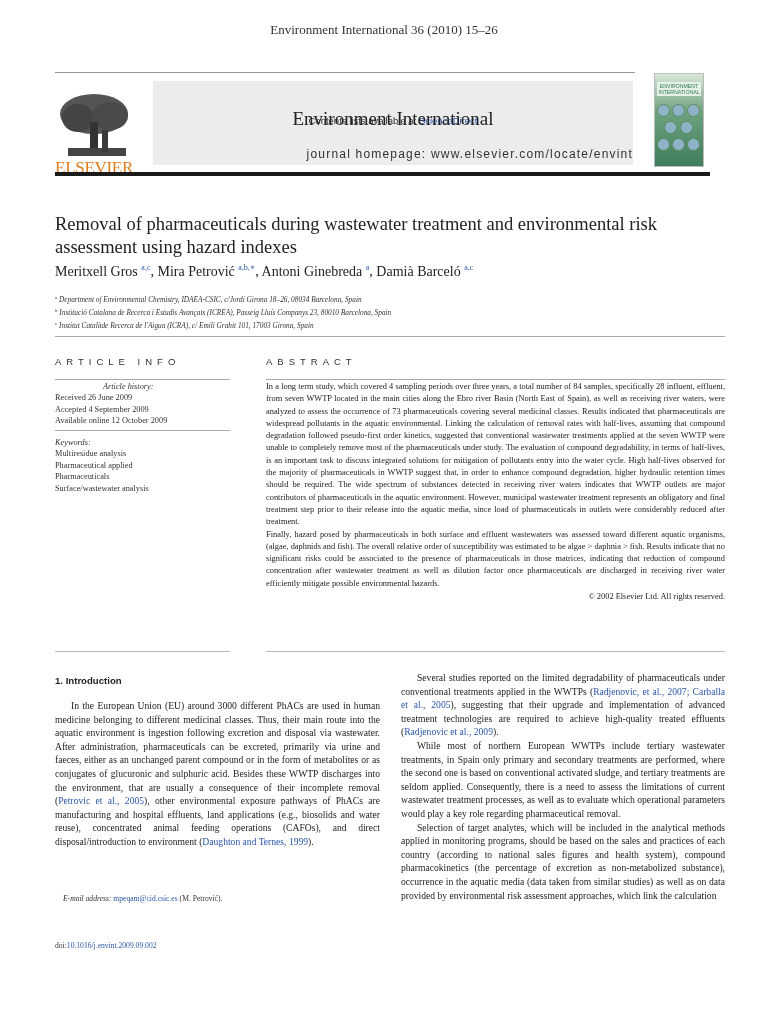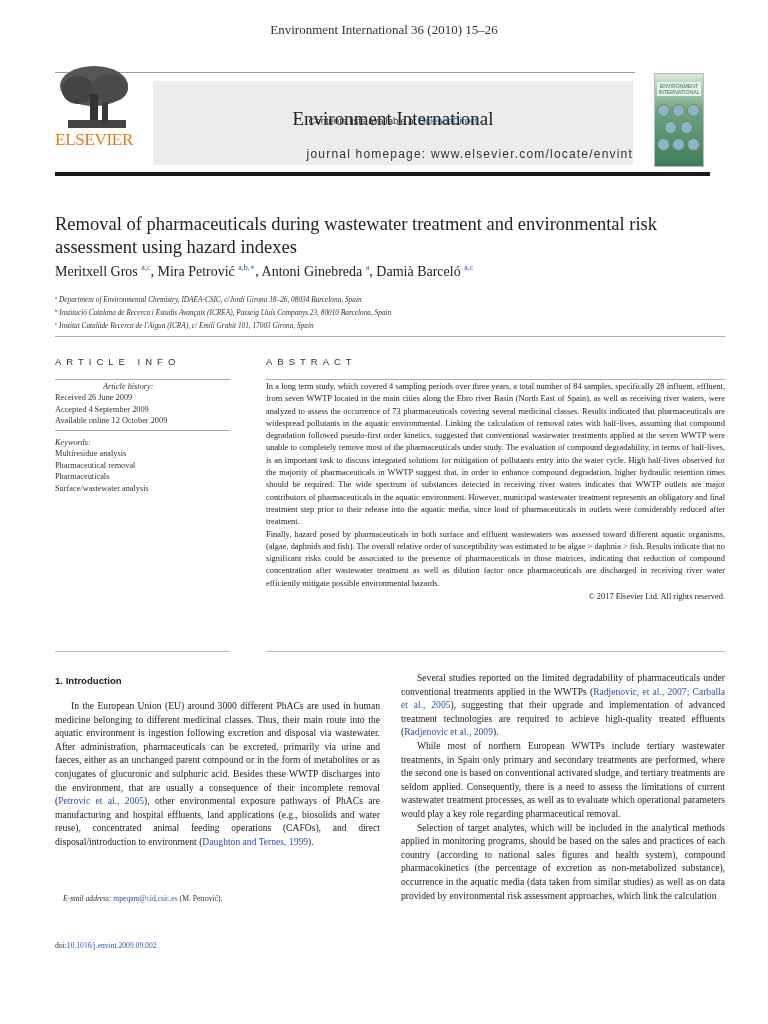--- a/index.html
+++ b/index.html
@@ -1,21 +1,21 @@
 <!DOCTYPE html>
 <html><head>
 <meta charset="utf-8">
 <style>
   html, body { margin: 0; padding: 0; background: #ffffff; }
   body { width: 768px; height: 1024px; position: relative; overflow: hidden;
          font-family: "Liberation Serif", "DejaVu Serif", serif; color: #222; }
   .abs { position: absolute; }
   .running-head { top: 22px; left: 0; width: 768px; text-align: center; font-size: 13px; color: #333; }
   .top-rule { top: 72px; left: 55px; width: 580px; height: 1px; background: #999; }
-  .elsevier-logo { top: 60px; left: 54px; width: 80px; height: 90px; }
+  .elsevier-logo { top: 88px; left: 54px; width: 80px; height: 90px; }
   .elsevier-word { position: absolute; bottom: 0; left: 0; width: 80px; text-align: center;
                    font-family: "Liberation Serif", serif; font-size: 17px; color: #e07b1c; letter-spacing: -0.3px; }
   .tree { position: absolute; top: 4px; left: 4px; width: 72px; height: 68px; }
   .banner { top: 81px; left: 153px; width: 480px; height: 84px; background: #ececec; }
   .banner .contents { position: absolute; top: 1px; left: 0; width: 100%; text-align: center;
                       font-family: "Liberation Sans", sans-serif; font-size: 9.5px; color: #333; margin-top: 33px; }
   .banner .contents .sd { color: #2a56a8; }
   .banner .jtitle { position: absolute; top: 27px; left: 0; width: 100%; text-align: center;
                     font-size: 19px; color: #222; }
   .banner .homepage { position: absolute; top: 66px; left: 0; width: 100%; text-align: right;
@@ -125,29 +125,29 @@
 <div class="abs article-info">
   <div class="lab">Article history:</div>
   <div>Received 26 June 2009</div>
   <div>Accepted 4 September 2009</div>
   <div>Available online 12 October 2009</div>
 </div>
 <div class="abs ai-rule2"></div>
 <div class="abs keywords">
   <div class="lab">Keywords:</div>
   <div>Multiresidue analysis</div>
-  <div>Pharmaceutical removal</div>
+  <div>Pharmaceutical applied</div>
   <div>Pharmaceuticals</div>
   <div>Surface/wastewater analysis</div>
 </div>
 
 <div class="abs abstract">
   <p>In a long term study, which covered 4 sampling periods over three years, a total number of 84 samples, specifically 28 influent, effluent, from seven WWTP located in the main cities along the Ebro river Basin (North East of Spain), as well as receiving river waters, were analyzed to assess the occurrence of 73 pharmaceuticals covering several medicinal classes. Results indicated that pharmaceuticals are widespread pollutants in the aquatic environmental. Linking the calculation of removal rates with half-lives, assuming that compound degradation followed pseudo-first order kinetics, suggested that conventional wastewater treatments applied at the seven WWTP were unable to completely remove most of the pharmaceuticals under study. The evaluation of compound degradability, in terms of half-lives, is an important task to discuss integrated solutions for mitigation of pollutants entry into the water cycle. High half-lives observed for the majority of pharmaceuticals in WWTP suggest that, in order to enhance compound degradation, higher hydraulic retention times should be required. The wide spectrum of substances detected in receiving river waters indicates that WWTP outlets are major contributors of pharmaceuticals in the aquatic environment. However, municipal wastewater treatment represents an obligatory and final treatment step prior to their release into the aquatic media, since load of pharmaceuticals in outlets were considerably reduced after treatment.</p>
   <p>Finally, hazard posed by pharmaceuticals in both surface and effluent wastewaters was assessed toward different aquatic organisms, (algae, daphnids and fish). The overall relative order of susceptibility was estimated to be algae &gt; daphnia &gt; fish. Results indicate that no significant risks could be associated to the presence of pharmaceuticals in those matrices, indicating that reduction of compound concentration after wastewater treatment as well as dilution factor once pharmaceuticals are discharged in receiving river water efficiently mitigate possible environmental hazards.</p>
-  <div class="copyright">© 2017 Elsevier Ltd. All rights reserved.</div>
+  <div class="copyright">© 2002 Elsevier Ltd. All rights reserved.</div>
 </div>
 <div class="abs ai-rule3"></div>
 <div class="abs ab-rule3"></div>
 
 <div class="abs intro-head">1. Introduction</div>
 
 <div class="abs col col-left">
   <p><span>In the European Union (EU) around 3000 different PhACs are used in human medicine belonging to different medicinal classes. Thus, their main route into the aquatic environment is ingestion following excretion and disposal via wastewater. After administration, pharmaceuticals can be excreted, primarily via urine and faeces, either as an unchanged parent compound or in the form of metabolites or as conjugates of glucuronic and sulphuric acid. Besides these WWTP discharges into the environment, that are usually a consequence of their incomplete removal (</span><span class="link">Petrovic et al., 2005</span><span>), other environmental exposure pathways of PhACs are manufacturing and hospital effluents, land applications (e.g., biosolids and water reuse), concentrated animal feeding operations (CAFOs), and direct disposal/introduction to environment (</span><span class="link">Daughton and Ternes, 1999</span><span>).</span></p>
 </div>
 

